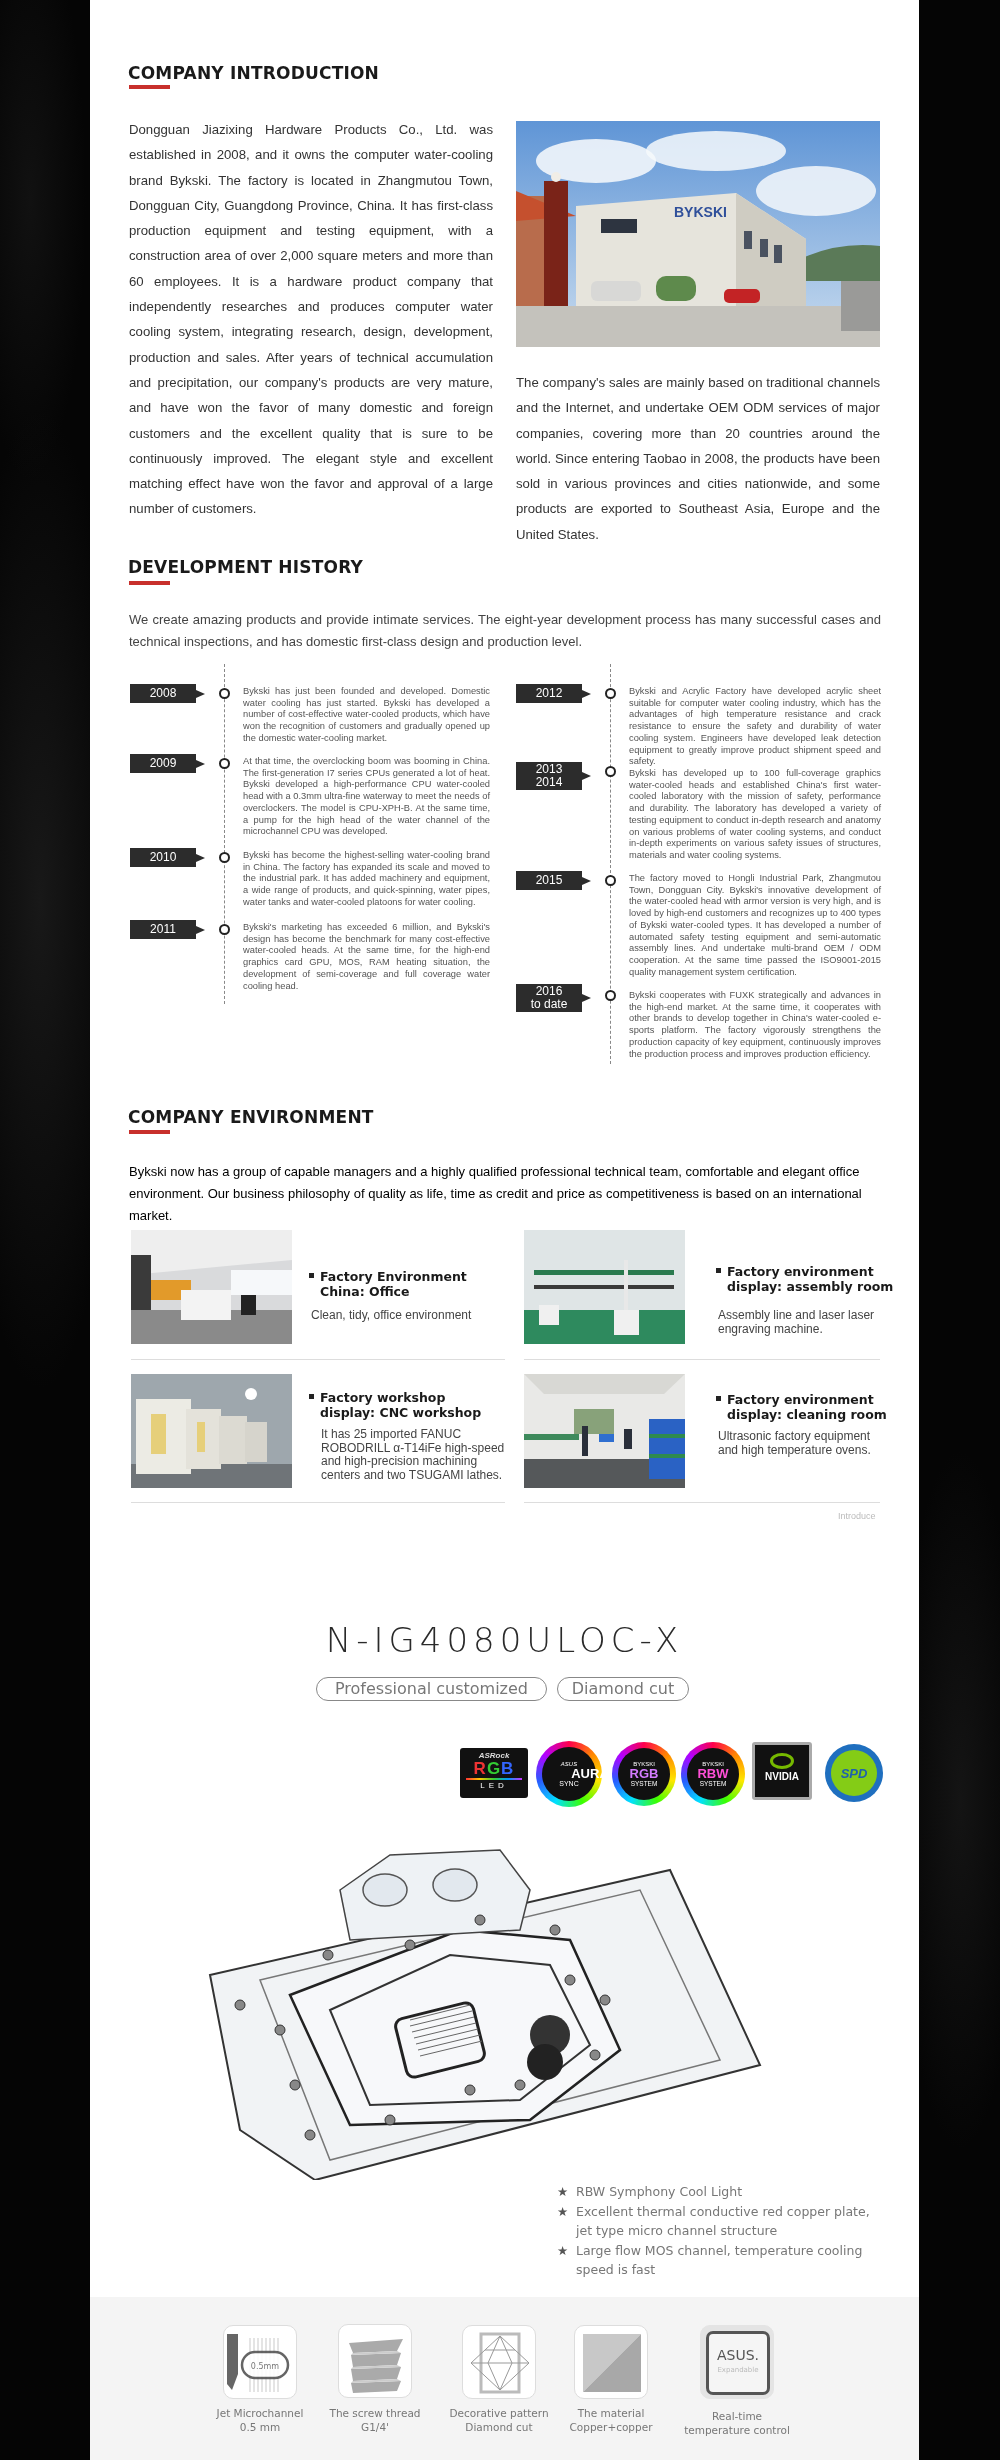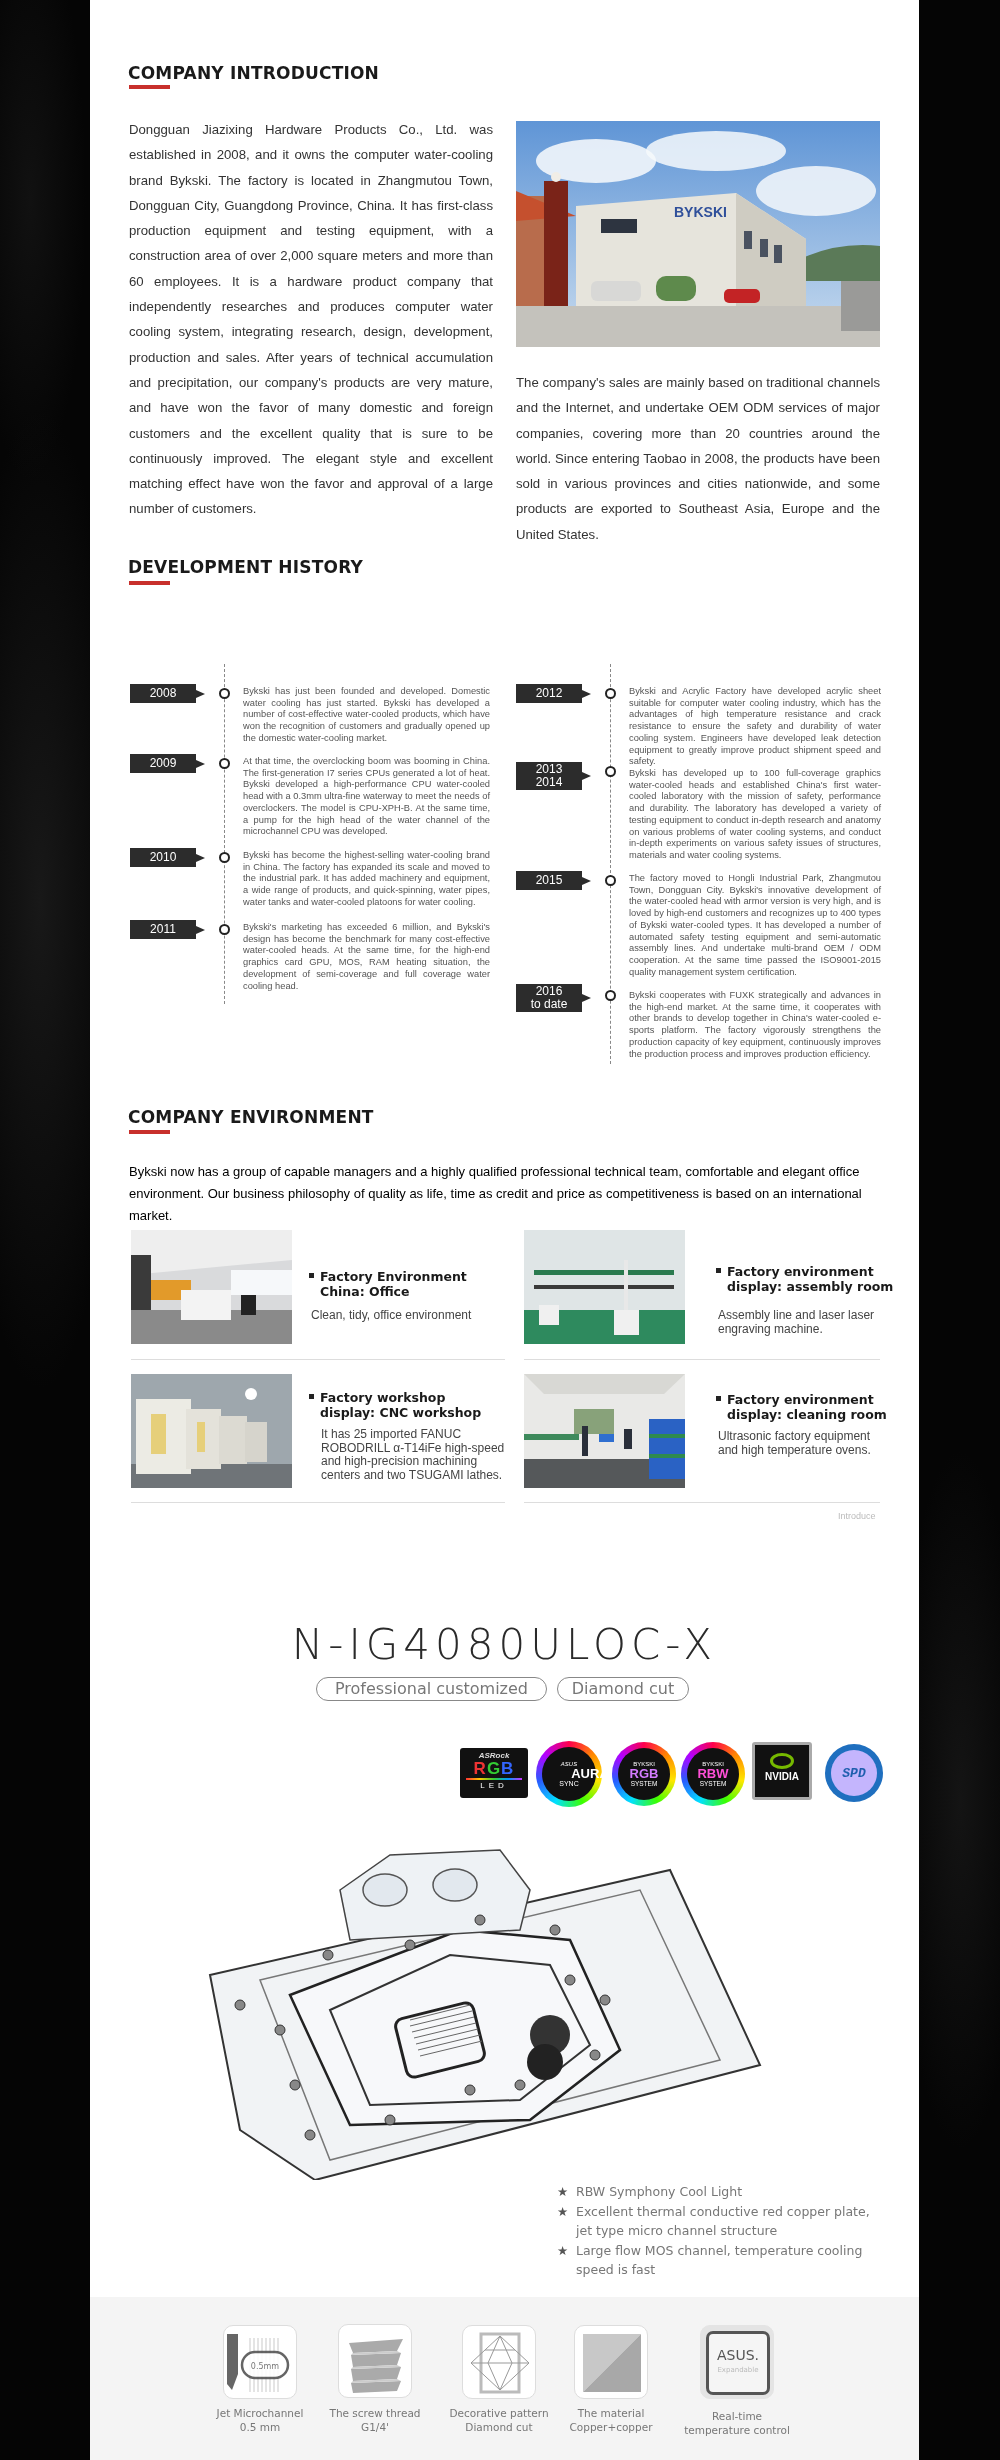--- a/index.html
+++ b/index.html
@@ -61,21 +61,21 @@
   .env-desc {
     position: absolute; font-size: 12px; line-height: 13.5px; color: #444;
     font-family: "Liberation Sans", sans-serif;
   }
   .divider { position: absolute; height: 1px; background: #ddd; }
   .introduce { position: absolute; font-size: 9px; color: #bbb; }
 
   
   .model {
     position: absolute; left: 0; width: 829px; text-align: center;
-    font-family: "DejaVu Sans", sans-serif; font-weight: 300; font-size: 42px;
+    font-family: "DejaVu Sans", sans-serif; font-weight: 300; font-size: 34px;
     letter-spacing: 5px; color: #2a2a2a;
   }
   .pill {
     position: absolute; height: 24px; border: 1px solid #888; border-radius: 12px;
     font-family: "DejaVu Sans", sans-serif; font-size: 16px; line-height: 22px;
     color: #777; text-align: center;
   }
   .badge { position: absolute; }
   .ring {
     position: absolute; border-radius: 50%;
@@ -143,20 +143,21 @@
       <rect x="208" y="168" width="36" height="14" rx="5" fill="#c32325"></rect>
       <rect x="140" y="155" width="40" height="25" fill="#5e8a4c" rx="10"></rect>
       <rect x="325" y="160" width="39" height="50" fill="#9a9a98"></rect>
     </svg>
   </div>
 
   <div class="para" style="left:426px; top:370px; width:364px; line-height:25.3px;">The company's sales are mainly based on traditional channels and the Internet, and undertake OEM ODM services of major companies, covering more than 20 countries around the world. Since entering Taobao in 2008, the products have been sold in various provinces and cities nationwide, and some products are exported to Southeast Asia, Europe and the United States.</div>
 
   <div class="sec-title" style="left:38px; top:557px;">DEVELOPMENT HISTORY</div>
   <div class="sec-bar" style="left:39px; top:581px;"></div>
+  <div class="para" style="left:39px; top:609px; width:752px; font-size:13px; line-height:22px; color:#444;">We create amazing products and provide intimate services. The eight-year development process has many successful cases and technical inspections, and has domestic first-class design and production level.</div>
 
   <div class="tl-line" style="left:134px; top:664px; height:340px;"></div>
   <div>
     <div class="tl-year" style="left:40px; top:684px; width:66px; height:19px;">2008</div>
     <div class="tl-dot" style="left:129px; top:688px;"></div>
     <div class="tl-text" style="left:153px; top:686px; width:247px;">Bykski has just been founded and developed. Domestic water cooling has just started. Bykski has developed a number of cost-effective water-cooled products, which have won the recognition of customers and gradually opened up the domestic water-cooling market.</div>
   </div>
   <div>
     <div class="tl-year" style="left:40px; top:754px; width:66px; height:19px;">2009</div>
     <div class="tl-dot" style="left:129px; top:758px;"></div>
@@ -327,21 +328,21 @@
       <div style="font-size:6.5px;">SYSTEM</div>
     </div>
   </div>
 
   <div class="badge" style="left:662px; top:1742px; width:60px; height:58px; background:#111; border:3px solid #aaa; border-radius:3px; color:#fff; text-align:center;">
     <div style="margin:8px auto 2px; width:24px; height:16px; border:3px solid #76b900; border-radius:50%;"></div>
     <div style="font-size:10px; font-weight:bold; font-family:'Liberation Sans',sans-serif;text-align:center;">NVIDIA</div>
   </div>
 
   <div class="badge" style="left:735px; top:1744px; width:58px; height:58px; border-radius:50%; background:#1f6fbf;">
-    <div style="position:absolute; left:6px; top:6px; width:46px; height:46px; border-radius:50%; background:#c4b5fd; display:flex; align-items:center; justify-content:center; color:#1f5fae; font-weight:bold; font-style:italic; font-size:13px; font-family:Liberation Mono, monospace;">SPD</div>
+    <div style="position:absolute; left:6px; top:6px; width:46px; height:46px; border-radius:50%; background:#84cc16; display:flex; align-items:center; justify-content:center; color:#1f5fae; font-weight:bold; font-style:italic; font-size:13px; font-family:Liberation Sans, sans-serif;">SPD</div>
   </div>
 
   <div class="photo" style="left:110px; top:1830px; width:580px; height:350px;">
     <svg width="580" height="350" viewBox="0 0 580 350">
       <polygon points="10,145 470,40 560,235 115,350 40,300" fill="#f1f3f5" stroke="#333" stroke-width="2"></polygon>
       <polygon points="60,150 440,60 520,230 130,330" fill="none" stroke="#777" stroke-width="1.5"></polygon>
       <polygon points="90,165 260,100 370,110 420,220 330,290 150,295" fill="#f7f8fa" stroke="#222" stroke-width="2.5"></polygon>
       <polygon points="130,180 250,125 350,135 390,215 320,270 170,275" fill="none" stroke="#333" stroke-width="2"></polygon>
       <rect x="200" y="180" width="80" height="60" fill="none" stroke="#222" stroke-width="3" rx="8" transform="rotate(-14 240 210)"></rect>
       <g stroke="#666" stroke-width="1">

